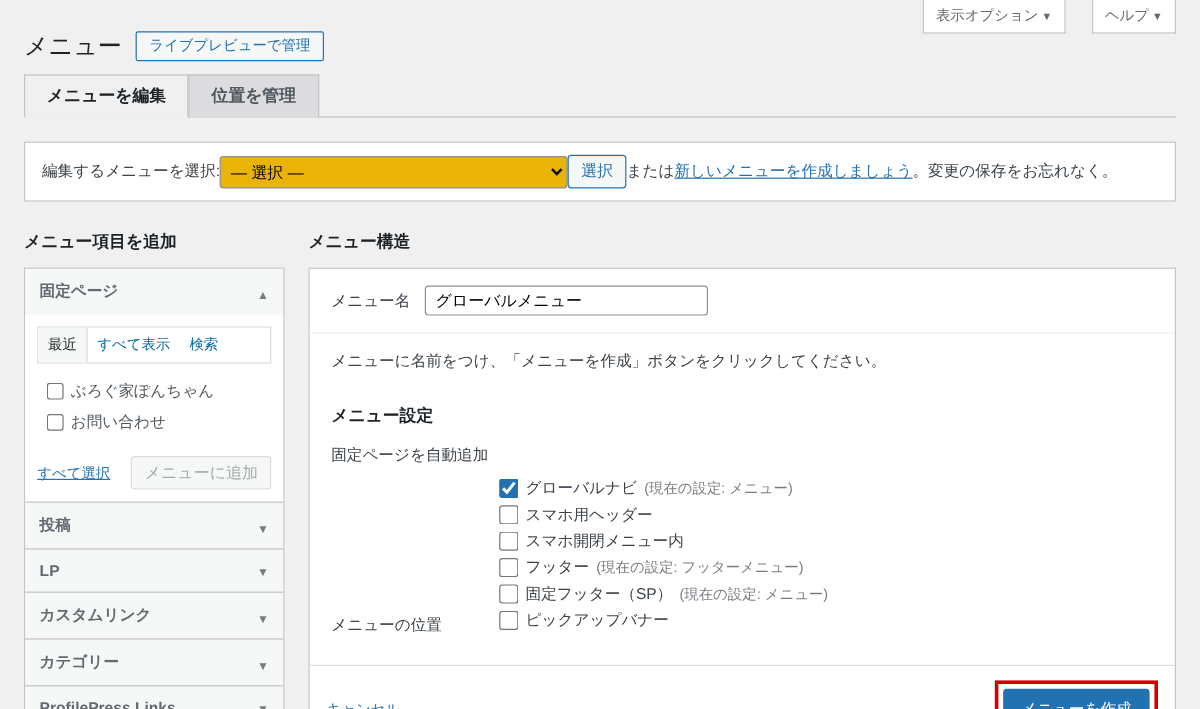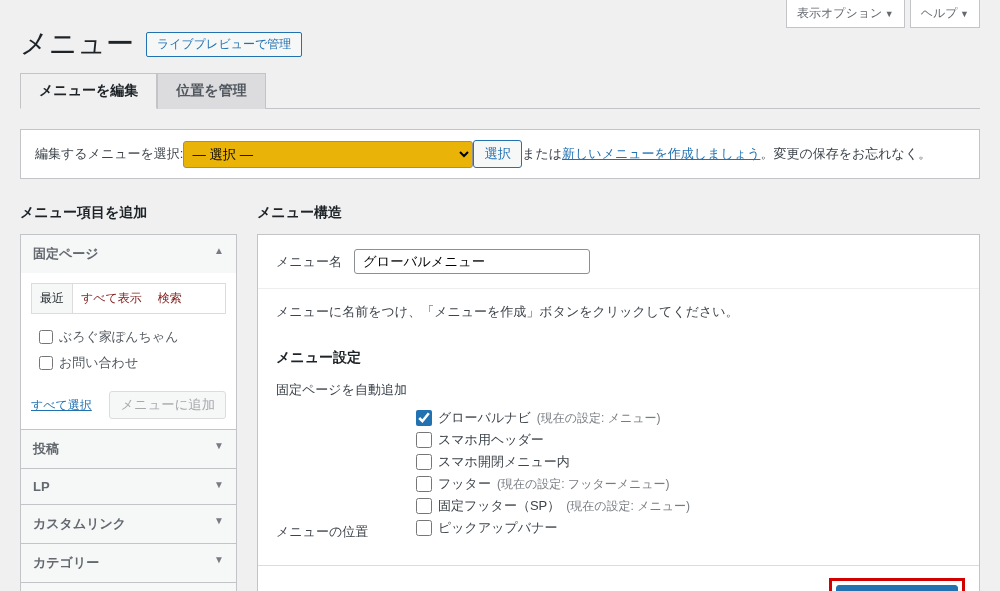--- a/index.html
+++ b/index.html
@@ -8,36 +8,36 @@
   font-size: 13px;
   color: #3c434a;
   background: #f0f0f1;
 }
 .wrap { padding: 10px 20px; }
 
 
 .screen-meta {
   position: absolute;
   top: 0; right: 20px;
-  display: flex; gap: 5px;
+  display: flex; gap: 22px;
 }
 .screen-meta button {
   background: #fff;
   border: 1px solid #c3c4c7;
   border-top: none;
   padding: 5px 10px;
   font-size: 12px;
   color: #646970;
   cursor: pointer;
 }
 .screen-meta button::after { content: " ▼"; font-size: 9px; }
 
 
 .header-row { display: flex; align-items: center; gap: 12px; padding: 15px 0 10px; }
-h1 { font-size: 28px; font-weight: 400; color: #1d2327; }
+h1 { font-size: 20px; font-weight: 400; color: #1d2327; }
 .btn-outline {
   display: inline-block;
   padding: 3px 10px;
   border: 1px solid #2271b1;
   color: #2271b1;
   background: #f6f7f7;
   font-size: 12px;
   cursor: pointer;
   border-radius: 2px;
 }
@@ -99,40 +99,40 @@
 h2 { font-size: 14px; font-weight: 600; margin-bottom: 12px; color: #1d2327; }
 
 
 .accordion { border: 1px solid #c3c4c7; }
 .acc-head {
   padding: 10px 12px;
   background: #f6f7f7;
   border-top: 1px solid #c3c4c7;
   display: flex;
   justify-content: space-between;
-  align-items: flex-start;
+  align-items: flex-end;
   cursor: pointer;
   color: #646970;
   font-weight: 600;
 }
 .acc-head:first-child { border-top: none; }
 .acc-caret { font-size: 10px; color: #787c82; }
 .acc-body {
   padding: 10px;
   background: #fff;
 }
 .acc-tabs {
   border: 1px solid #dcdcde;
   display: flex;
   margin-bottom: 10px;
 }
 .acc-tab {
   padding: 6px 8px;
   font-size: 12px;
-  color: #7f1d1d;
+  color: #0369a1;
   cursor: pointer;
 }
 .acc-tab.active {
   color: #1d2327;
   background: #f6f7f7;
   border-right: 1px solid #dcdcde;
 }
 .chk-list label { display: flex; align-items: center; gap: 6px; padding: 4px 8px; color: #50575e; }
 .chk-list input[type="checkbox"] { width: 14px; height: 14px; }
 .acc-foot {

